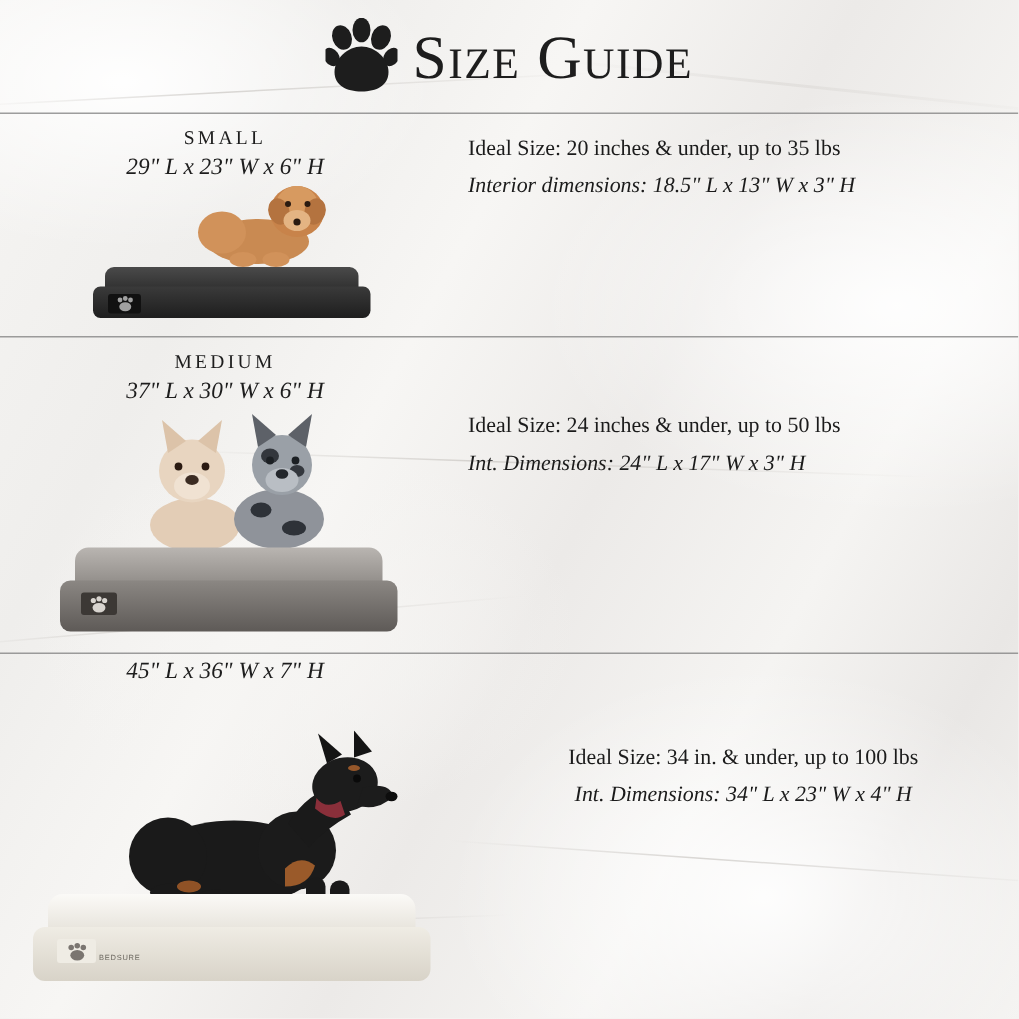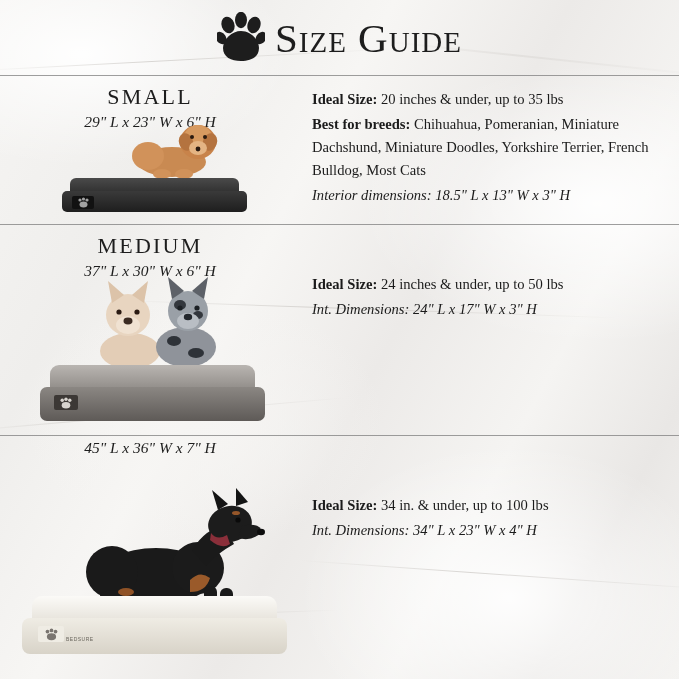--- a/index.html
+++ b/index.html
@@ -88,39 +88,39 @@
     width: 300px;
     flex: 0 0 300px;
   }
   .right {
     position: relative;
     flex: 1 1 auto;
     padding-left: 12px;
   }
   .size-name {
     text-align: center;
-    font-size: 22px;
+    font-size: 13px;
     letter-spacing: 2.2px;
     color: #1d1d1d;
     font-variant: small-caps;
     padding-top: 8px;
   }
   .size-dims {
     text-align: center;
     font-style: italic;
     font-size: 15.5px;
     color: #1d1d1d;
     margin-top: 3px;
   }
   .desc {
     font-size: 14.6px;
     color: #1b1b1b;
     line-height: 1.58;
   }
-  .desc .lead { font-weight: bold; }
+  .desc .lead { font-weight: normal; }
   .desc p { margin: 0 0 2px 0; }
   .desc .int { font-style: italic; }
 
   
   .illus { position: absolute; left: 0; top: 0; width: 300px; height: 100%; }
 
   
   .bed-small {
     position: absolute;
     left: 62px;
@@ -263,23 +263,20 @@
               </svg>
           </div>
         </div>
       </div>
     </div>
     <div class="right">
       <div class="desc" style="padding-top:12px;">
         <p>
           <span class="lead">Ideal Size:</span><span> 20 inches &amp; under, up to 35 lbs</span>
         </p>
-        <p>
-          <span class="lead">Best for breeds:</span><span> Chihuahua, Pomeranian, Miniature Dachshund, Miniature Doodles, Yorkshire Terrier, French Bulldog, Most Cats</span>
-        </p>
         <p class="int">Interior dimensions: 18.5" L x 13" W x 3" H</p>
       </div>
     </div>
   </div>
 
   <div class="rule"></div>
 
   <div class="row row-medium">
     <div class="left">
       <div class="size-name">MEDIUM</div>
@@ -386,21 +383,21 @@
                 <circle cx="6.5" cy="2" r="1.6" fill="#7a7570"></circle>
                 <circle cx="10" cy="3" r="1.6" fill="#7a7570"></circle>
                 <ellipse cx="6.5" cy="7.5" rx="4" ry="3" fill="#7a7570"></ellipse>
               </svg>
           </div>
           <div class="logo">BEDSURE</div>
         </div>
       </div>
     </div>
     <div class="right">
-      <div class="desc" style="padding-top:58px;">
+      <div class="desc" style="padding-top:58px;text-align:center;">
         <p>
           <span class="lead">Ideal Size:</span><span> 34 in. &amp; under, up to 100 lbs</span>
         </p>
         <p class="int">Int. Dimensions: 34" L x 23" W x 4" H</p>
       </div>
     </div>
   </div>
 
 </div>
 

